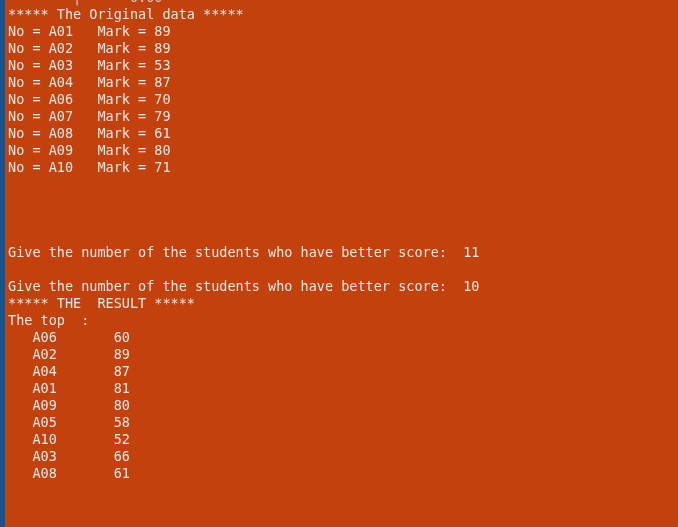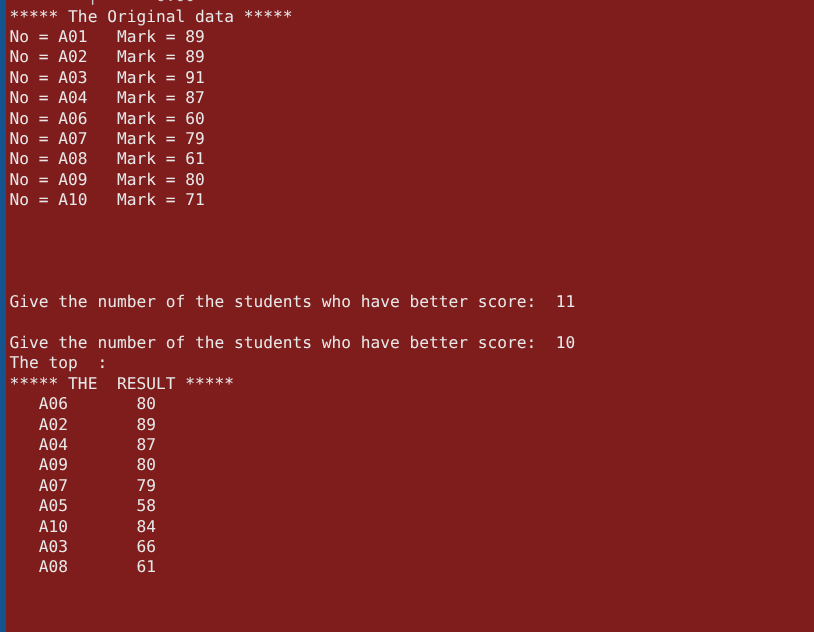--- a/index.html
+++ b/index.html
@@ -12,21 +12,21 @@
     width: 678px;
     height: 527px;
     overflow: hidden;
     font-family: "DejaVu Sans Mono", "Liberation Mono", monospace;
   }
 
   #console-window {
     position: relative;
     width: 678px;
     height: 527px;
-    background: #7f1d1d;
+    background: #c2410c;
     overflow: hidden;
   }
 
   
   #left-gutter {
     position: absolute;
     left: 0;
     top: 0;
     width: 5px;
     height: 527px;
@@ -87,47 +87,47 @@
   <div id="clipped-top-line">
     <span class="frag">        |      0.00</span>
   </div>
 
   <div id="console-text">
 
     <span class="line">***** The Original data *****</span>
 
     <span class="line">No = A01   Mark = 89</span>
     <span class="line">No = A02   Mark = 89</span>
-    <span class="line">No = A03   Mark = 91</span>
+    <span class="line">No = A03   Mark = 53</span>
     <span class="line">No = A04   Mark = 87</span>
-    <span class="line">No = A06   Mark = 60</span>
+    <span class="line">No = A06   Mark = 70</span>
     <span class="line">No = A07   Mark = 79</span>
     <span class="line">No = A08   Mark = 61</span>
     <span class="line">No = A09   Mark = 80</span>
     <span class="line">No = A10   Mark = 71</span>
 
     <span class="line blank">&nbsp;</span>
     <span class="line blank">&nbsp;</span>
     <span class="line blank">&nbsp;</span>
     <span class="line blank">&nbsp;</span>
 
     <span class="line">Give the number of the students who have better score:  11</span>
 
     <span class="line blank">&nbsp;</span>
 
     <span class="line">Give the number of the students who have better score:  10</span>
 
+    <span class="line">***** THE  RESULT *****</span>
     <span class="line">The top  :</span>
-    <span class="line">***** THE  RESULT *****</span>
 
-    <span class="line">   A06       80</span>
+    <span class="line">   A06       60</span>
     <span class="line">   A02       89</span>
     <span class="line">   A04       87</span>
+    <span class="line">   A01       81</span>
     <span class="line">   A09       80</span>
-    <span class="line">   A07       79</span>
     <span class="line">   A05       58</span>
-    <span class="line">   A10       84</span>
+    <span class="line">   A10       52</span>
     <span class="line">   A03       66</span>
     <span class="line">   A08       61</span>
 
   </div>
 
 </div>
 
 </body></html>

